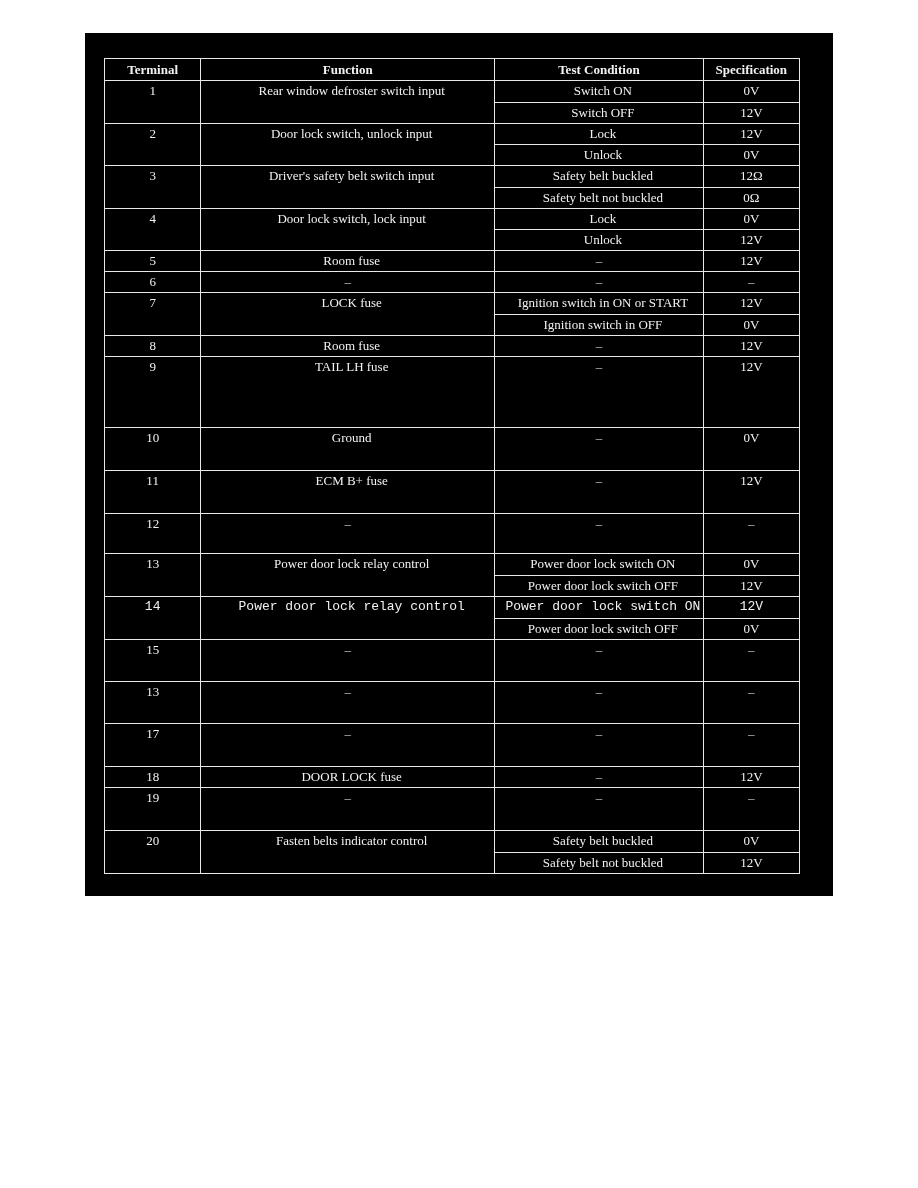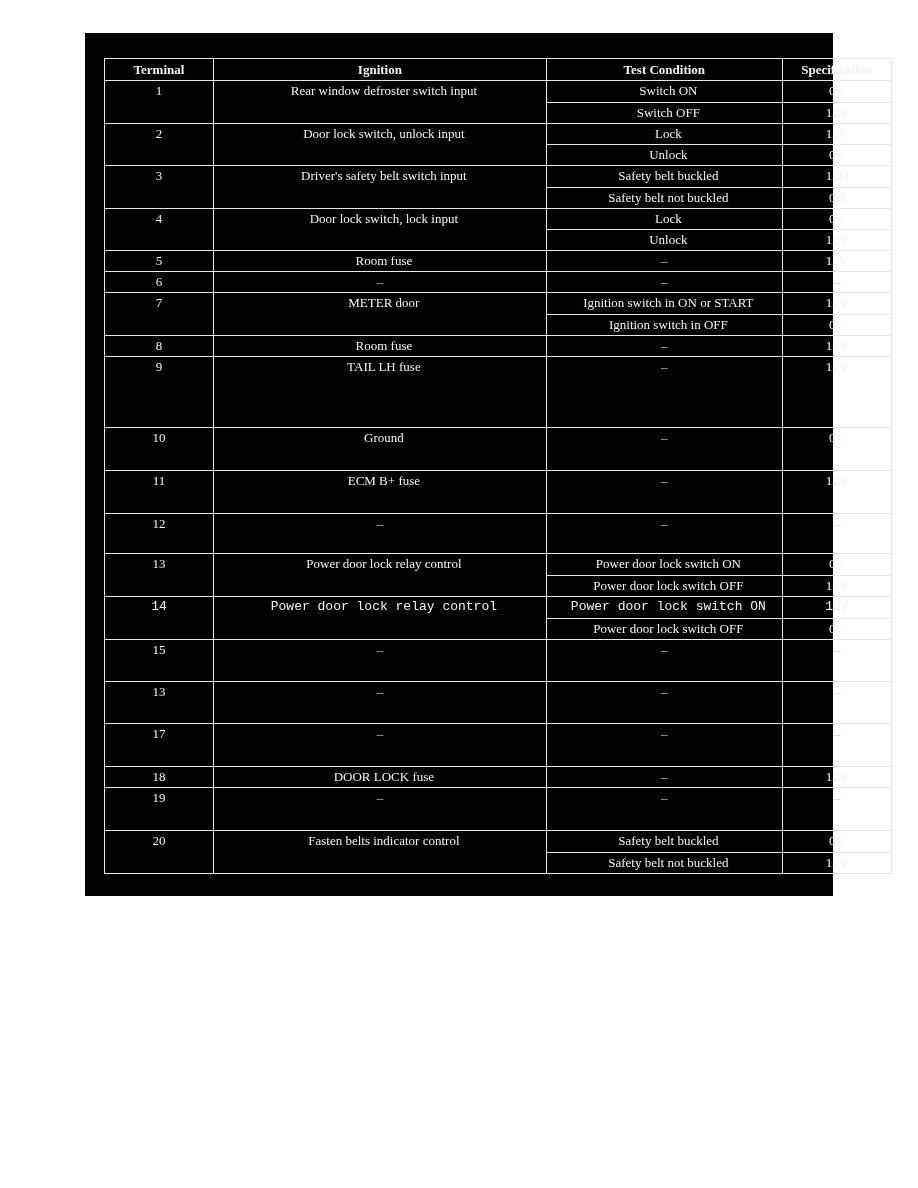--- a/index.html
+++ b/index.html
@@ -1,18 +1,18 @@
 <!DOCTYPE html>
 <html><head>
   <meta charset="utf-8">
   <style>
     html, body { margin: 0; padding: 0; background: #ffffff; }
     body { width: 918px; height: 1188px; position: relative; overflow: hidden; font-family: "Liberation Serif", "DejaVu Serif", serif; }
     .panel { position: absolute; left: 85px; top: 33px; width: 748px; height: 863px; background: #000000; }
-    .tbl { position: absolute; left: 104px; top: 58px; width: 788px; border-collapse: collapse; table-layout: fixed; color: #f2f2f2; font-size: 13px; }
+    .tbl { position: absolute; left: 104px; top: 58px; width: 696px; border-collapse: collapse; table-layout: fixed; color: #f2f2f2; font-size: 13px; }
     .tbl th, .tbl td { border: 1.5px solid #e8e8e8; padding: 0; vertical-align: top; line-height: 19px; overflow: hidden; white-space: nowrap; }
     .tbl th { font-weight: bold; text-align: center; height: 21px; vertical-align: middle; font-size: 13px; }
     .col-term { width: 96px; }
     .col-func { width: 293px; }
     .col-cond { width: 208px; }
     .col-spec { width: 96px; }
     .c { text-align: center; }
     .l { text-align: center; padding-left: 8px !important; }
     .dash { color: #cfcfcf; }
   </style>
@@ -24,21 +24,21 @@
 <table class="tbl">
   <colgroup>
     <col class="col-term">
       <col class="col-func">
       <col class="col-cond">
       <col class="col-spec">
   </colgroup>
   <thead>
     <tr>
       <th>Terminal</th>
-      <th>Ignition</th>
+      <th>Function</th>
       <th>Test Condition</th>
       <th>Specification</th>
     </tr>
   </thead>
   <tbody id="tbody">
       <tr style="height: 22px;">
         <td class="c" rowspan="2">1</td>
         <td rowspan="2" class="l">Rear window defroster switch input</td>
         <td class="l">Switch ON</td>
         <td class="c">0V</td>
@@ -84,21 +84,21 @@
         <td class="c">12V</td>
       </tr>
       <tr style="height: 21px;">
         <td class="c" rowspan="1">6</td>
         <td rowspan="1" class="c dash">–</td>
         <td class="c dash">–</td>
         <td class="c dash">–</td>
       </tr>
       <tr style="height: 22px;">
         <td class="c" rowspan="2">7</td>
-        <td rowspan="2" class="l">METER door</td>
+        <td rowspan="2" class="l">LOCK fuse</td>
         <td class="l">Ignition switch in ON or START</td>
         <td class="c">12V</td>
       </tr>
       <tr style="height: 21px;">
         <td class="l">Ignition switch in OFF</td>
         <td class="c">0V</td>
       </tr>
       <tr style="height: 21px;">
         <td class="c" rowspan="1">8</td>
         <td rowspan="1" class="l">Room fuse</td>

